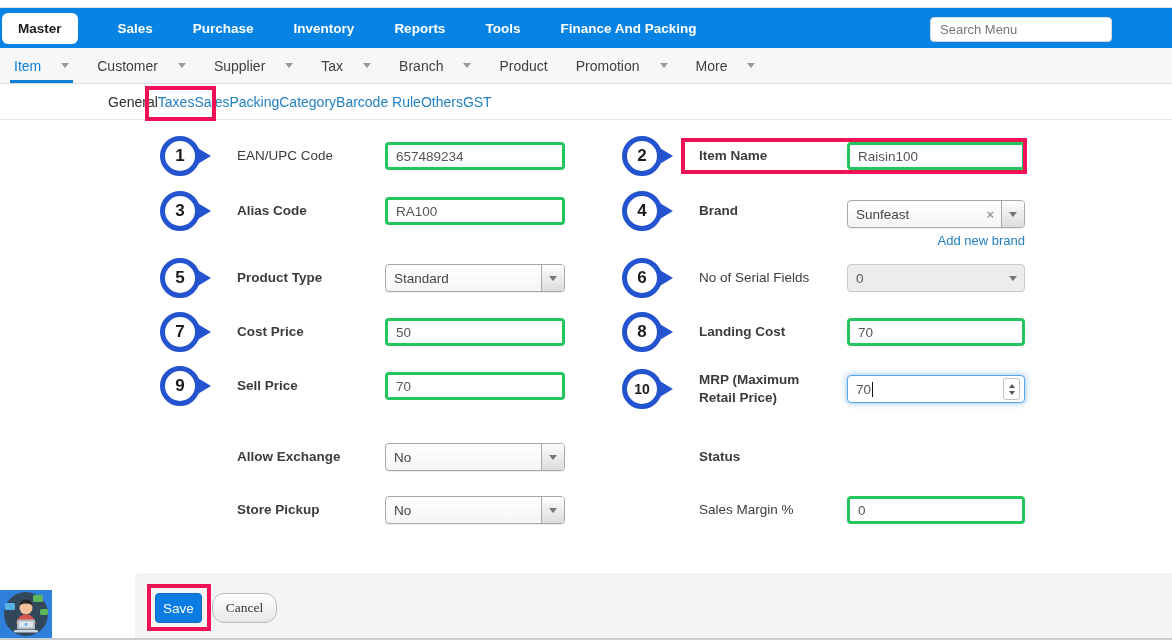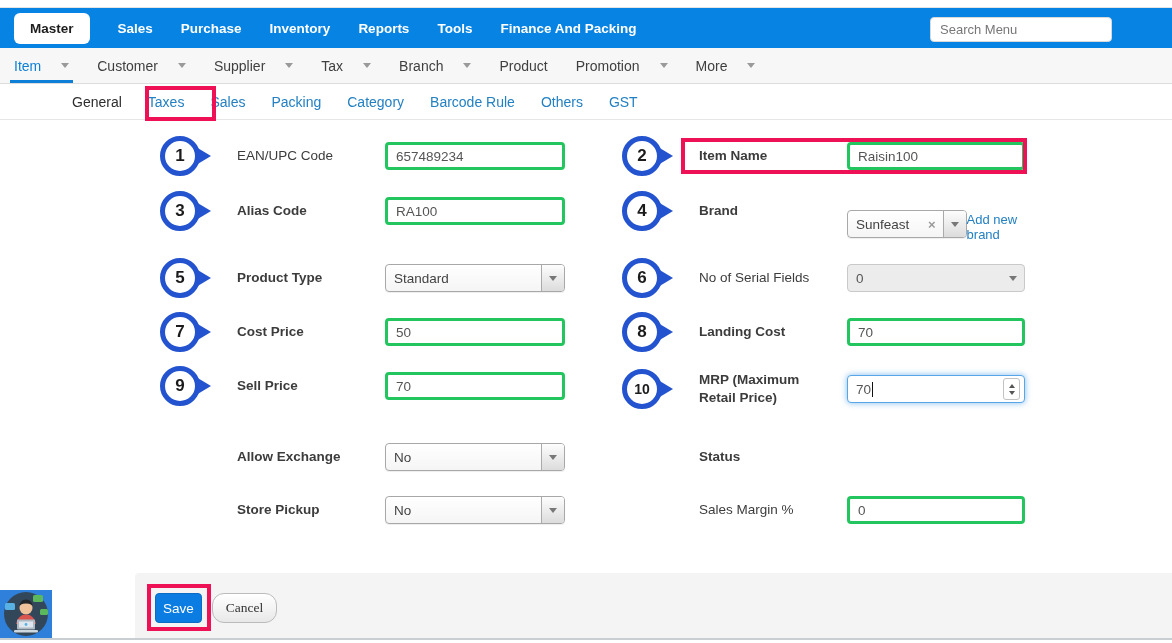--- a/index.html
+++ b/index.html
@@ -10,41 +10,41 @@
     --save-blue:#0b7ce2;
   }
   *{box-sizing:border-box}
   html,body{margin:0;padding:0;background:#fff}
   .page{position:relative;width:1172px;height:643px;overflow:hidden;
         font-family:"Liberation Sans",sans-serif;background:#fff}
 
   
   .topstrip{position:absolute;left:0;top:0;width:100%;height:8px;background:#fff;border-bottom:1px solid #e4e4e4}
   .bluebar{position:absolute;left:0;top:8px;width:100%;height:40px;background:var(--nav-blue);
-           display:flex;align-items:center;gap:28px;padding-left:14px}
+           display:flex;align-items:center;gap:40px;padding-left:2px}
   .bluebar .navitem{color:#fff;font-weight:700;font-size:13.5px;white-space:nowrap;cursor:pointer}
   .bluebar .navitem.pill{background:#fff;color:#1d1d1d;border-radius:6px;padding:8px 16px}
   .searchbox{position:absolute;right:60px;top:17px;width:182px;height:25px;border:1px solid #d9d9d9;
              border-radius:4px;padding:0 9px;font-size:13px;color:#444;outline:none;background:#fff;
              font-family:"Liberation Sans",sans-serif}
   .searchbox::placeholder{color:#777}
 
   
   .menubar{position:absolute;left:0;top:48px;width:100%;height:36px;background:#f7f7f7;
            border-bottom:1px solid #ddd;display:flex;align-items:center;gap:28px;padding-left:14px}
   .menuitem{position:relative;display:flex;align-items:center;gap:20px;height:100%;
             font-size:14px;color:#3f3f3f;cursor:pointer;white-space:nowrap}
   .menuitem.active{color:#0d7fd6}
   .menuitem.active::after{content:"";position:absolute;left:-4px;right:-4px;bottom:0;height:3px;background:#0d7fd6}
   .caret{width:0;height:0;border-left:4px solid transparent;border-right:4px solid transparent;
          border-top:5px solid #9a9a9a}
 
   
   .tabsrow{position:absolute;left:0;top:84px;width:100%;height:36px;background:#fff;
-           border-bottom:1px solid #e6e6e6;display:flex;align-items:center;gap:26px;padding-left:72px}
+           border-bottom:1px solid #e6e6e6;display:flex;align-items:center;padding-left:108px}
   .tab{font-size:14px;color:var(--link-blue);cursor:pointer;white-space:nowrap}
   .tab.active{color:#2d2d2d}
 
   
   .row{position:absolute;display:flex;align-items:center;height:40px}
   .row.left{left:160px;width:430px}
   .row.right{left:622px;width:440px}
   .co{flex:0 0 77px;display:flex;align-items:center}
   .co.empty{visibility:hidden}
   .co-circle{width:40px;height:40px;border-radius:50%;border:5px solid var(--callout-blue);background:#fff;
@@ -62,21 +62,21 @@
           display:flex;align-items:center;box-shadow:0 1px 1px rgba(0,0,0,.07);cursor:pointer}
   .sel-text{flex:1;padding:0 8px;font-size:13.5px;color:#444;overflow:hidden;white-space:nowrap}
   .sel-clear{color:#999;font-size:13px;font-weight:700;padding:0 7px;cursor:pointer}
   .sel-btn{width:23px;align-self:stretch;border-left:1px solid #aaa;border-radius:0 3px 3px 0;
            background:linear-gradient(#fdfdfd,#dcdcdc);display:flex;align-items:center;justify-content:center}
   .tri{width:0;height:0;border-left:4px solid transparent;border-right:4px solid transparent;border-top:5px solid #777}
   .select.disabled{background:#ececec;border-color:#c9c9c9;box-shadow:none}
   .select.disabled .sel-text{color:#555}
   .select.disabled .sel-btn{background:none;border-left:none}
   .addlink{display:inline-block;margin-top:5px;color:var(--link-blue);font-size:13px;text-decoration:none;cursor:pointer}
-  .brandcol{display:flex;flex-direction:row;align-items:center}
+  .brandcol{display:flex;flex-direction:column;align-items:flex-end}
   .brandcol .select{width:100%}
 
   
   .input-focus{display:flex;align-items:center;height:28px;border:1px solid #58a6e8;border-radius:4px;
                background:#fff;box-shadow:0 0 6px rgba(88,166,232,.75);padding:0 4px 0 8px;
                font-size:13.5px;color:#555}
   .cursorbar{width:1px;height:15px;background:#111;margin-left:1px}
   .spinner{margin-left:auto;width:17px;height:22px;border:1px solid #c2c2c2;border-radius:3px;background:#fff;
            display:flex;flex-direction:column;align-items:center;justify-content:center;gap:3px;cursor:pointer}
   .tri-up{width:0;height:0;border-bottom:4px solid #555;border-left:3.5px solid transparent;border-right:3.5px solid transparent}

